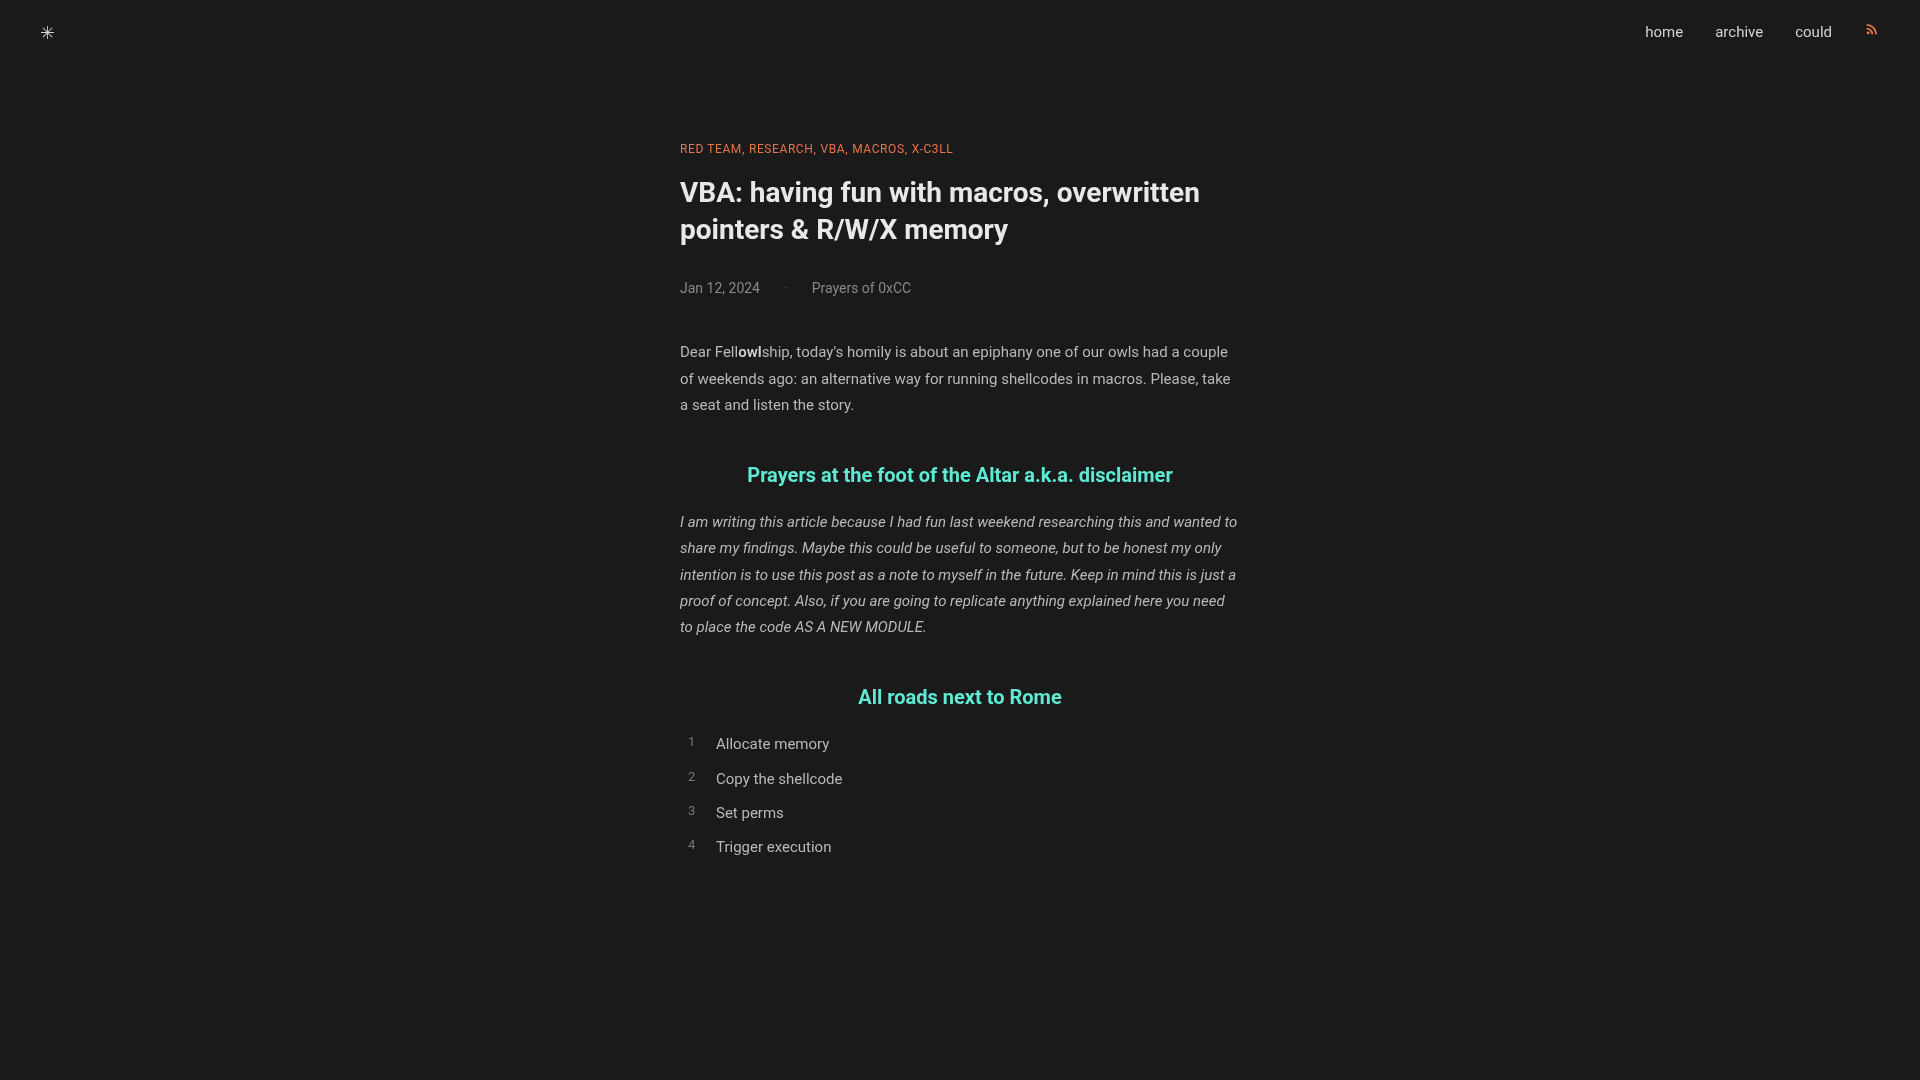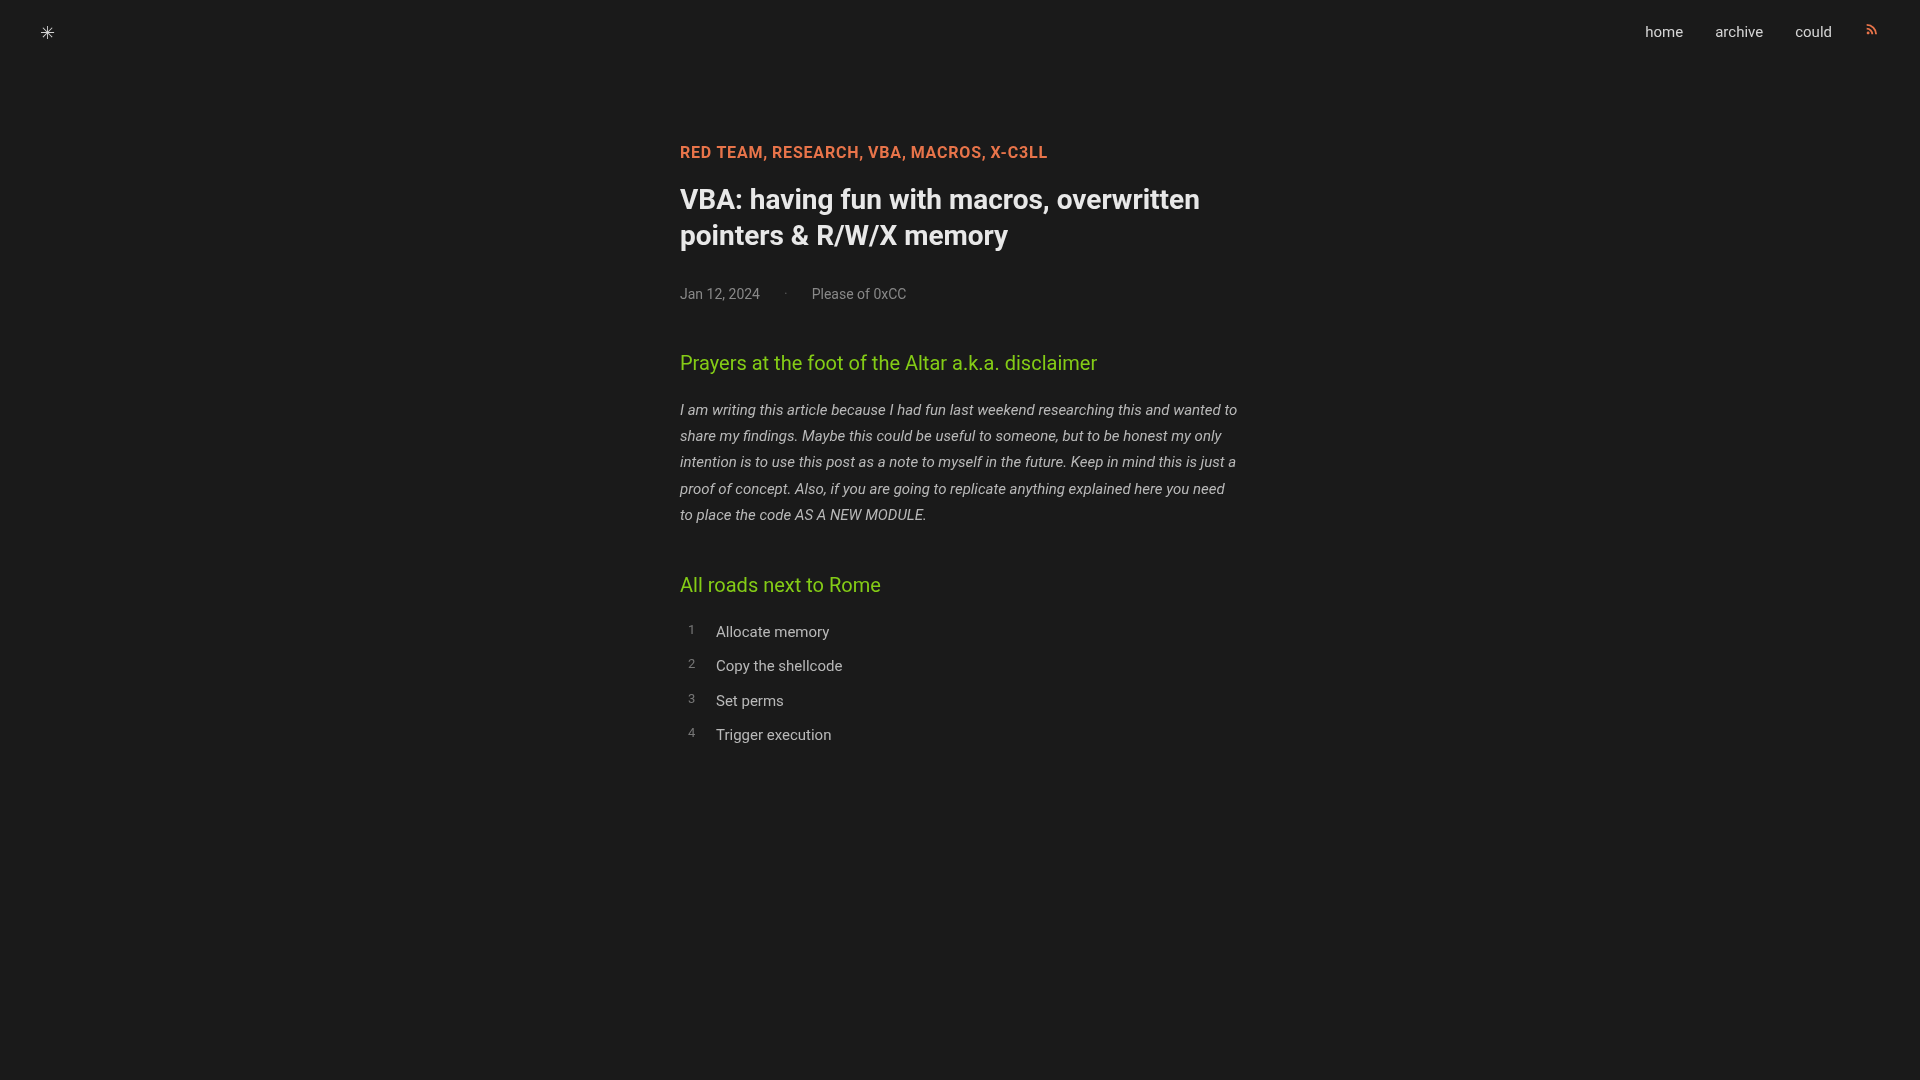--- a/index.html
+++ b/index.html
@@ -55,22 +55,22 @@
     }
 
     .tags {
       display: flex;
       gap: 4px;
       margin-bottom: 16px;
       flex-wrap: wrap;
     }
 
     .tag {
-      font-size: 16px;
-      font-weight: 700;
+      font-size: 12px;
+      font-weight: 400;
       letter-spacing: 0.05em;
       color: #e8744a;
       text-transform: uppercase;
     }
 
     .tag::after {
       content: ',';
     }
 
     .tag:last-child::after {
@@ -103,24 +103,25 @@
       font-size: 15px;
       line-height: 1.75;
     }
 
     .post-body p {
       margin-bottom: 24px;
     }
 
     .post-body h2 {
       font-size: 20px;
-      font-weight: 400;
-      color: #84cc16;
+      font-weight: 700;
+      color: #5eead4;
       margin-top: 40px;
       margin-bottom: 16px;
+      text-align: center;
     }
 
     .post-body em {
       font-style: italic;
       text-align: right;
     }
 
     .post-body .highlight {
       font-weight: 600;
       color: #d0d0d0;
@@ -172,24 +173,27 @@
     <span class="tag">VBA</span>
     <span class="tag">MACROS</span>
     <span class="tag">X-C3LL</span>
   </div>
 
   <h1 class="post-title">VBA: having fun with macros, overwritten pointers &amp; R/W/X memory</h1>
 
   <div class="post-meta">
     <span>Jan 12, 2024</span>
     <span class="separator">·</span>
-    <span>Please of 0xCC</span>
+    <span>Prayers of 0xCC</span>
   </div>
 
   <div class="post-body">
+    <p>
+      Dear Fell<span class="highlight">owl</span>ship, today's homily is about an epiphany one of our owls had a couple of weekends ago: an alternative way for running shellcodes in macros. Please, take a seat and listen the story.
+    </p>
 
     <h2>Prayers at the foot of the Altar a.k.a. disclaimer</h2>
 
     <p>
       <em>I am writing this article because I had fun last weekend researching this and wanted to share my findings. Maybe this could be useful to someone, but to be honest my only intention is to use this post as a note to myself in the future. Keep in mind this is just a proof of concept. Also, if you are going to replicate anything explained here you need to place the code AS A NEW MODULE.</em>
     </p>
 
     <h2>All roads next to Rome</h2>
 
 

